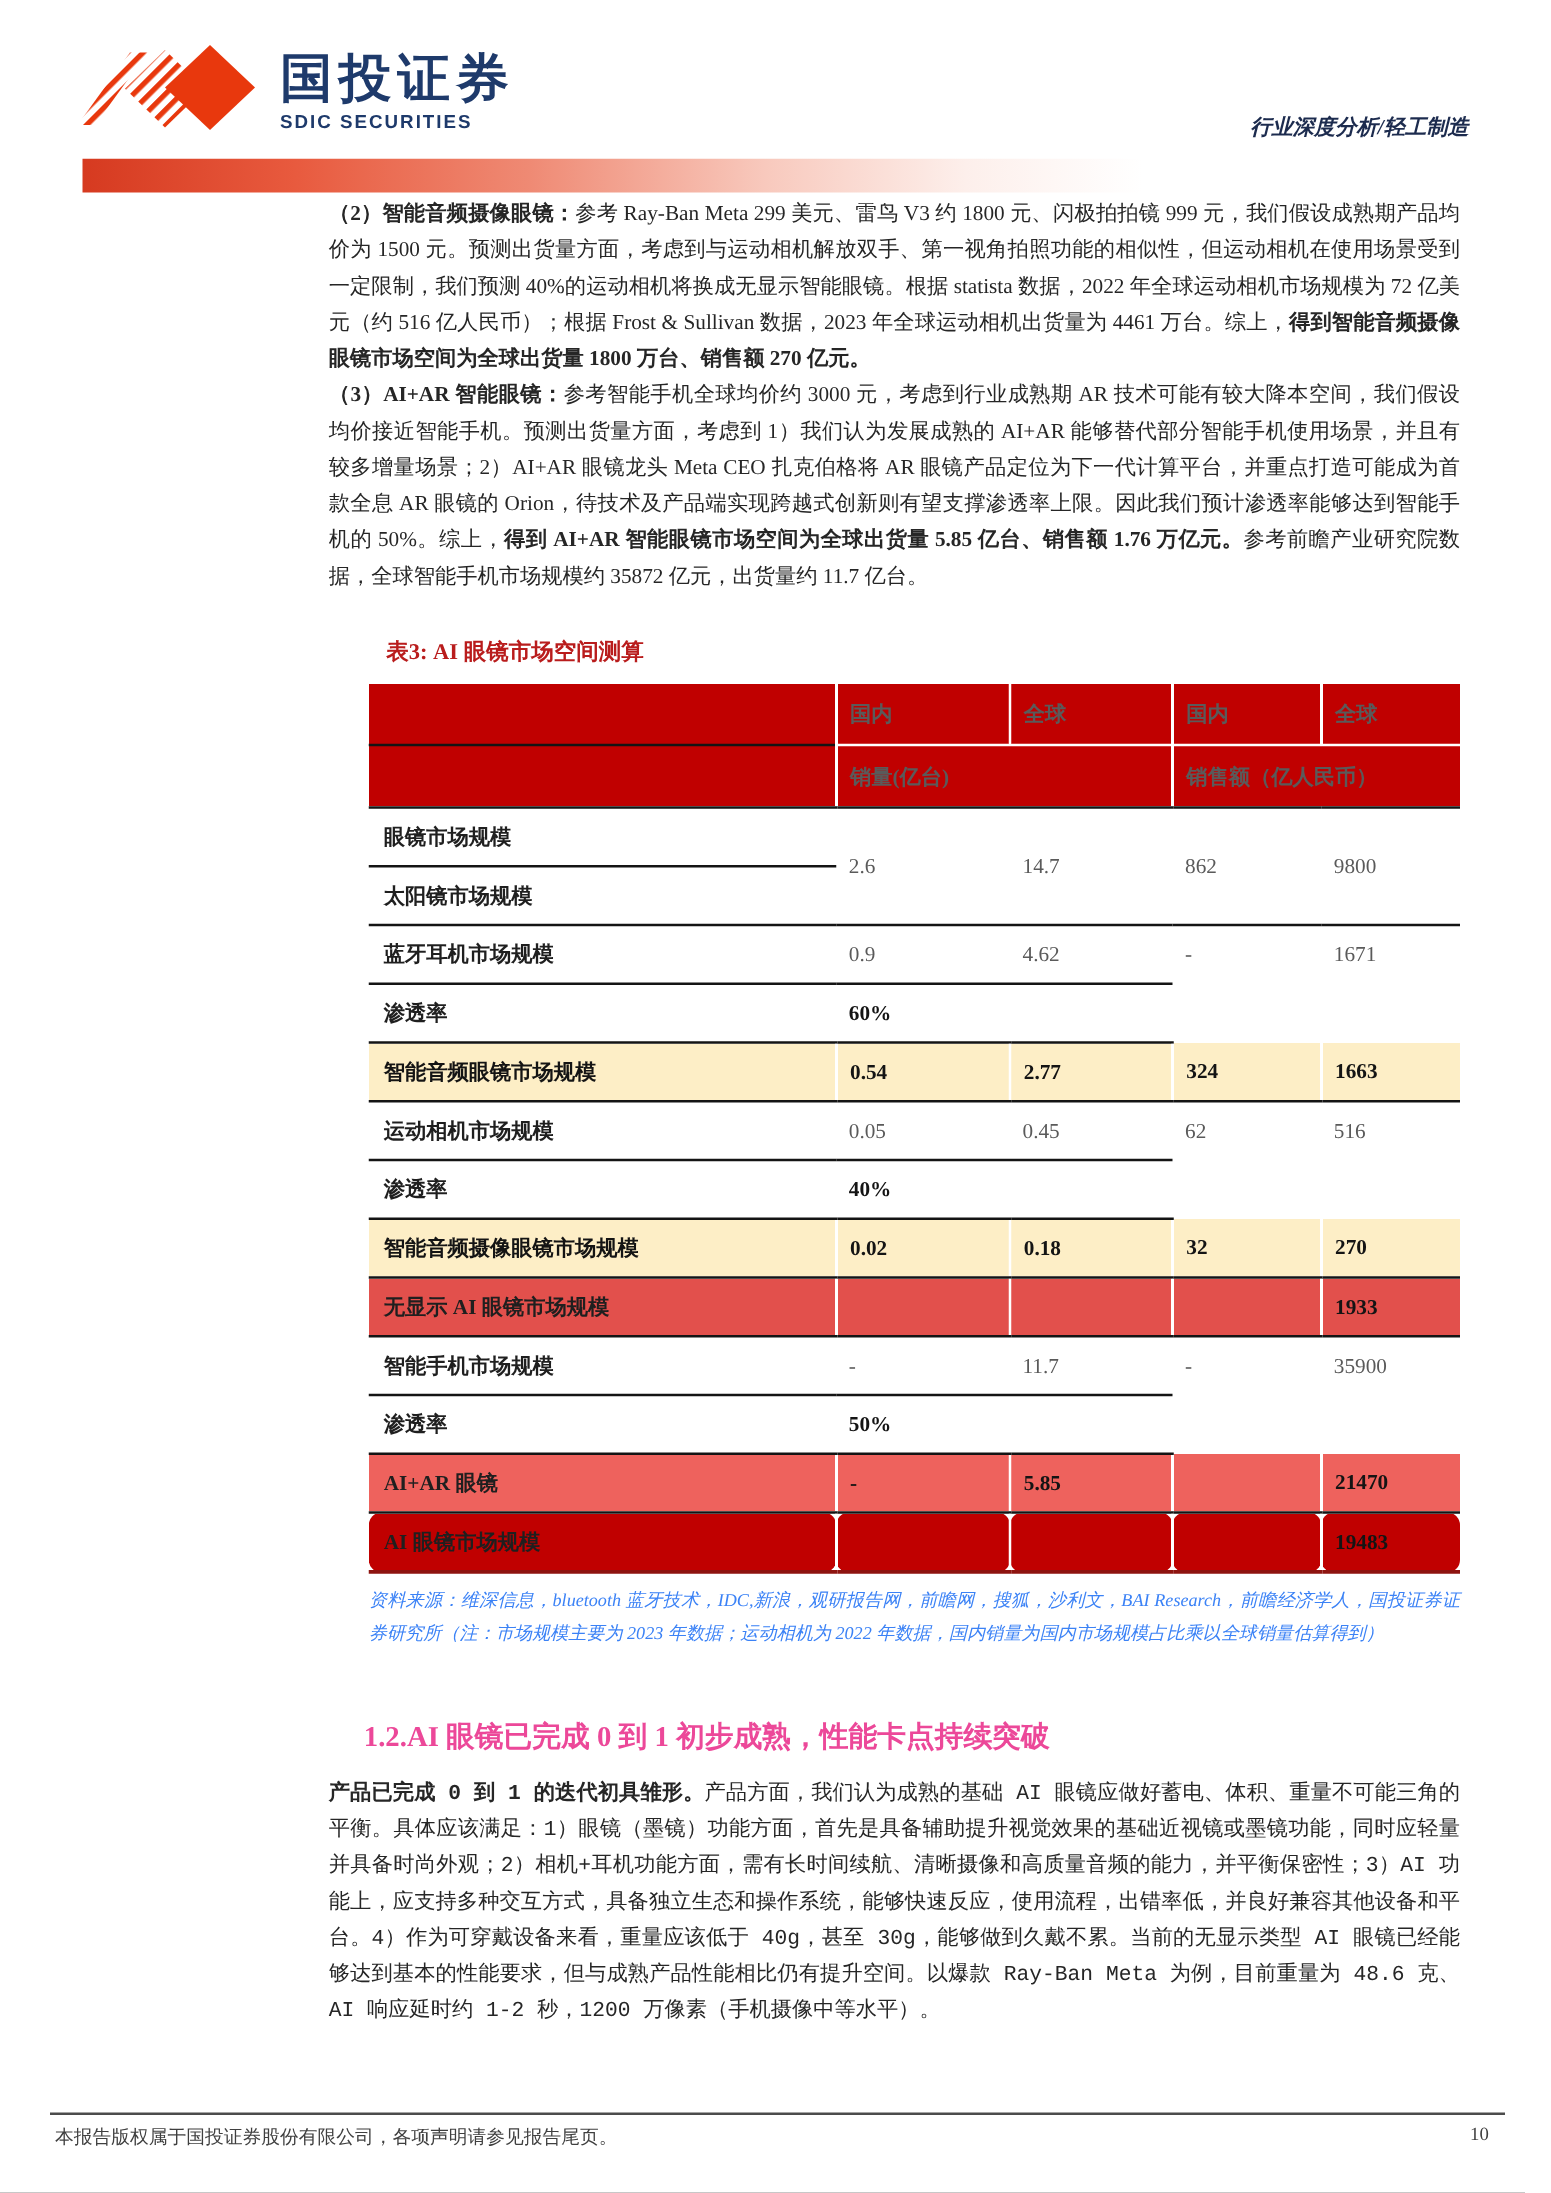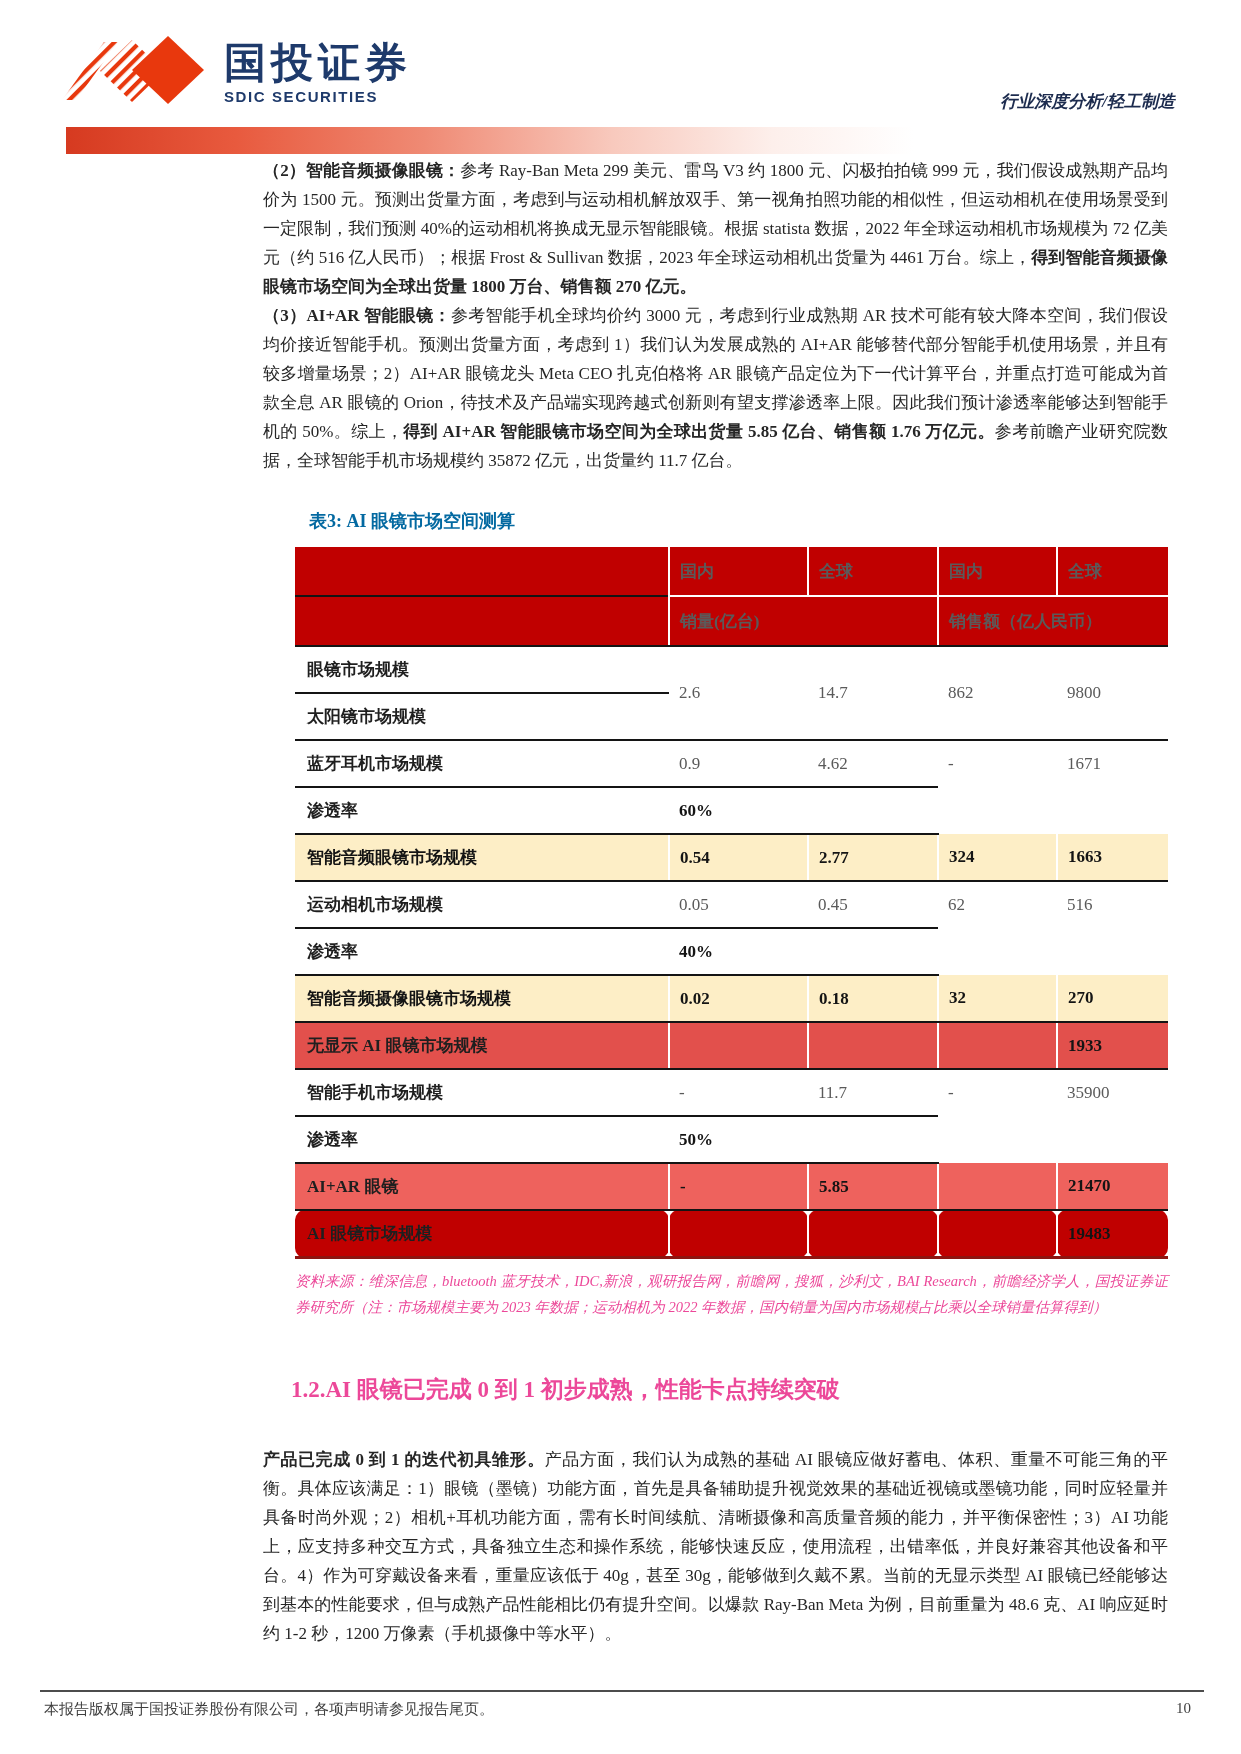--- a/index.html
+++ b/index.html
@@ -24,21 +24,21 @@
   .logo-en{font-size:15px;font-weight:bold;color:var(--navy);letter-spacing:1.6px;font-family:"Liberation Sans",sans-serif;margin-top:3px;}
   .tagline{position:absolute;right:66px;top:90px;font-size:17px;font-style:italic;font-weight:700;color:#1c2b4e;}
   .grad-bar{position:absolute;left:66px;top:127px;width:942px;height:27px;
     background:linear-gradient(to right,#d63a20 0%,#e85a3e 18%,#ef8a74 38%,#f8c9bd 58%,#fdefeb 75%,#ffffff 90%);}
   
   .content{position:absolute;left:263px;top:156px;width:905px;}
   .para{font-size:17px;line-height:29px;text-align:justify;margin:0;color:var(--ink);}
   .para .b{font-weight:bold;}
   
   .table-block{margin-left:32px;width:873px;margin-top:34px;}
-  .table-title{font-size:18px;font-weight:bold;color:#0369a1;margin:0 0 14px 14px;}
+  .table-title{font-size:18px;font-weight:bold;color:#b91c1c;margin:0 0 14px 14px;}
   table.mkt{border-collapse:collapse;table-layout:fixed;width:873px;font-size:17px;}
   table.mkt td{vertical-align:middle;overflow:hidden;white-space:nowrap;}
   table.mkt thead td{background:var(--red-dark);color:#fff;font-weight:bold;height:46px;padding-left:12px;}
   table.mkt thead tr.h1 td.sep{border-left:2px solid #fff;}
   table.mkt thead tr.h2 td{border-top:2px solid #fff;}
   table.mkt thead tr.h2 td.lbl{border-top:2px solid #141414;}
   table.mkt thead tr.h2 td.sep{border-left:2px solid #fff;}
   table.mkt thead tr.h2 td{border-bottom:2px solid #141414;}
   table.mkt tbody td{height:43px;}
   table.mkt td.lbl{padding-left:12px;font-weight:600;color:#1f1f1f;}
@@ -49,24 +49,24 @@
   tr.red-mid td{background:var(--red-mid);}
   tr.red-light td{background:var(--red-light);}
   tr.red-dark td{background:var(--red-dark);}
   tr.red-mid td,tr.red-light td,tr.red-dark td{color:#fff;font-weight:bold;}
   tr.cream td.val,tr.red-mid td.val,tr.red-light td.val,tr.red-dark td.val{border-left:2px solid #fff;}
   tr.div-label td.lbl{border-bottom:2px solid #141414;}
   tr.div-partial td:nth-child(-n+3){border-bottom:2px solid #141414;}
   tr.div-full td{border-bottom:2px solid #141414;}
   td.span-bottom{border-bottom:2px solid #141414;}
   tr.div-bottom td{border-bottom:3px solid #8e1410;border-radius:10px;}
-  .source{font-size:14.5px;line-height:26px;font-style:italic;color:#ec4899;margin-top:9px;text-align:justify;}
+  .source{font-size:14.5px;line-height:26px;font-style:italic;color:#3b82f6;margin-top:9px;text-align:justify;}
   
   .sec-heading{font-size:23px;font-weight:bold;color:#ec4899;margin:54px 0 0 28px;}
-  .body-para{margin-top:40px;}
+  .body-para{margin-top:16px;font-family:Liberation Mono, monospace;}
   
   .footer-line{position:absolute;left:40px;width:1164px;top:1690px;border-top:2px solid #4c4c4c;}
   .footer-text{position:absolute;left:44px;top:1700px;font-size:15px;color:#3f3f3f;}
   .footer-page{position:absolute;right:50px;top:1700px;font-size:15px;color:#3f3f3f;}
 </style>
 </head>
 <body>
 
 <div class="page">
 

